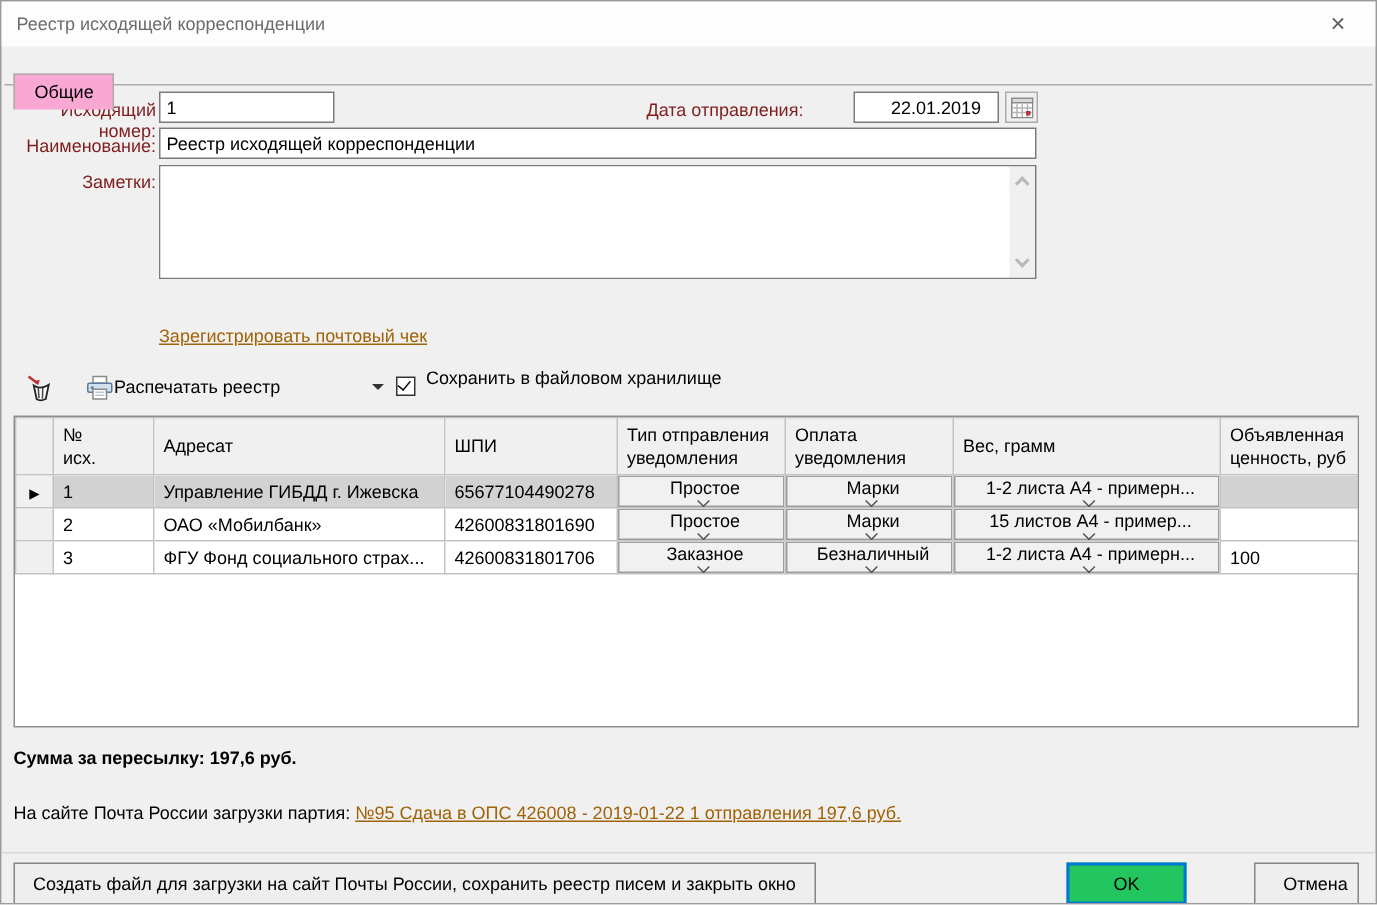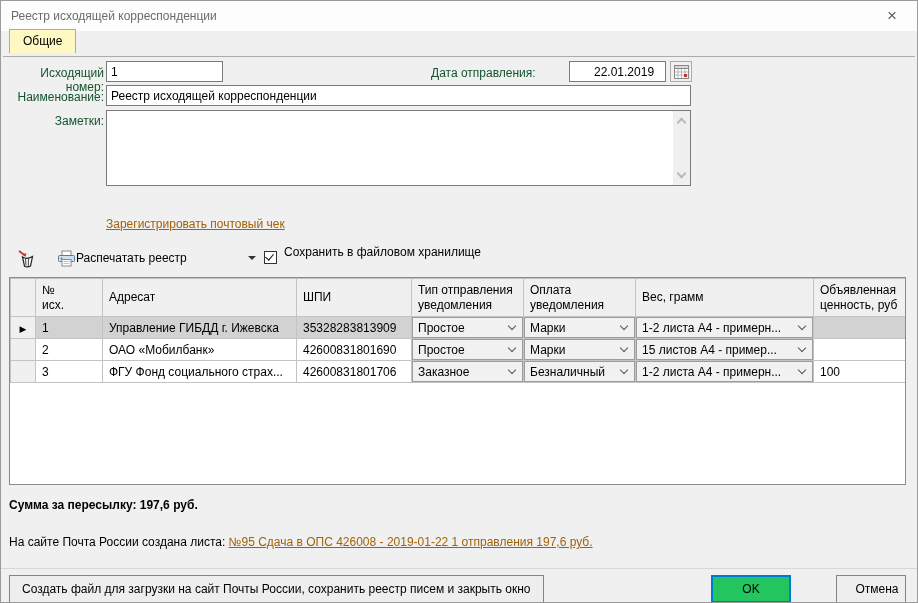--- a/index.html
+++ b/index.html
@@ -25,32 +25,32 @@
   }
   .titlebar .title { color:#6c6c6c; font-size:12px; }
   .close-btn {
     position:absolute; right:14px; top:4px;
     width:22px; height:22px;
     display:flex; align-items:center; justify-content:center;
     color:#5f5f5f; font-size:17px; cursor:pointer;
   }
   
   .tab {
-    position:absolute; left:8px; top:28px; height:24px;
+    position:absolute; left:8px; top:48px; height:24px;
     padding:4px 13px 0 13px;
-    background:#fef9c3;
+    background:#f9a8d4;
     border:1px solid #ababab; border-bottom:none;
     z-index:2;
   }
   .tabline {
     position:absolute; left:2px; right:2px; top:55px;
     border-top:1px solid #ababab;
   }
   
-  .flabel { position:absolute; color:#14532d; }
+  .flabel { position:absolute; color:#7f1d1d; }
   .r-align { text-align:right; width:97px; left:6px; }
   .tinput {
     position:absolute;
     border:1px solid #7a7a7a;
     background:#fff;
     font-family:"Liberation Sans",sans-serif;
     font-size:12px;
     padding:1px 4px;
     height:21px;
   }
@@ -133,21 +133,21 @@
   table.grid td { height:22px; padding:0 4px 0 6px; background:#fff; }
   table.grid .rowhdr { background:#f0f0f0; padding:0; text-align:center; }
   table.grid tr.sel td.txt { background:#d2d2d2; }
   .selarrow { font-size:9px; color:#000; }
   td.combo-td { padding:0 !important; }
   .combo {
     display:flex; align-items:center; justify-content:space-between;
     height:100%; width:100%;
     background:#f1f1f1;
     border:1px solid #9d9d9d;
-    padding-left:5px; cursor:pointer;
+    padding-left:5px; cursor:pointer;flex-direction:column;
   }
   .combo .ctext { overflow:hidden; white-space:nowrap; }
   .combo .chev {
     flex:none;
     width:6px; height:6px; margin:-3px 7px 0 4px;
     border-right:1.4px solid #555; border-bottom:1.4px solid #555;
     transform:rotate(45deg);
   }
   
   .sumline { position:absolute; left:8px; top:497px; font-weight:bold; }
@@ -257,21 +257,21 @@
         <th style="white-space:normal">Тип отправления уведомления</th>
         <th style="white-space:normal">Оплата уведомления</th>
         <th>Вес, грамм</th>
         <th style="white-space:normal">Объявленная ценность, руб</th>
       </tr>
 
       <tr class="sel">
         <td class="rowhdr"><span class="selarrow">▶</span></td>
         <td class="txt">1</td>
         <td class="txt">Управление ГИБДД г. Ижевска</td>
-        <td class="txt">35328283813909</td>
+        <td class="txt">65677104490278</td>
         <td class="combo-td">
               <div class="combo">
                 <span class="ctext">Простое</span>
                 <span class="chev"></span>
               </div>
             </td>
         <td class="combo-td">
               <div class="combo">
                 <span class="ctext">Марки</span>
                 <span class="chev"></span>
@@ -336,21 +336,21 @@
               </div>
             </td>
         <td class="txt">100</td>
       </tr>
     </tbody>
       </table>
   </div>
 
   <div class="sumline">Сумма за пересылку: 197,6 руб.</div>
   <div class="batchline">
-    <span>На сайте Почта России создана листа:</span>
+    <span>На сайте Почта России загрузки партия:</span>
     <a class="link">№95 Сдача в ОПС 426008 - 2019-01-22 1 отправления 197,6 руб.</a>
   </div>
 
   <div class="bottombar"></div>
   <div class="btn btn-create">Создать файл для загрузки на сайт Почты России, сохранить реестр писем и закрыть окно</div>
   <div class="btn btn-ok">OK</div>
   <div class="btn btn-cancel">Отмена</div>
 
 </div>
 

